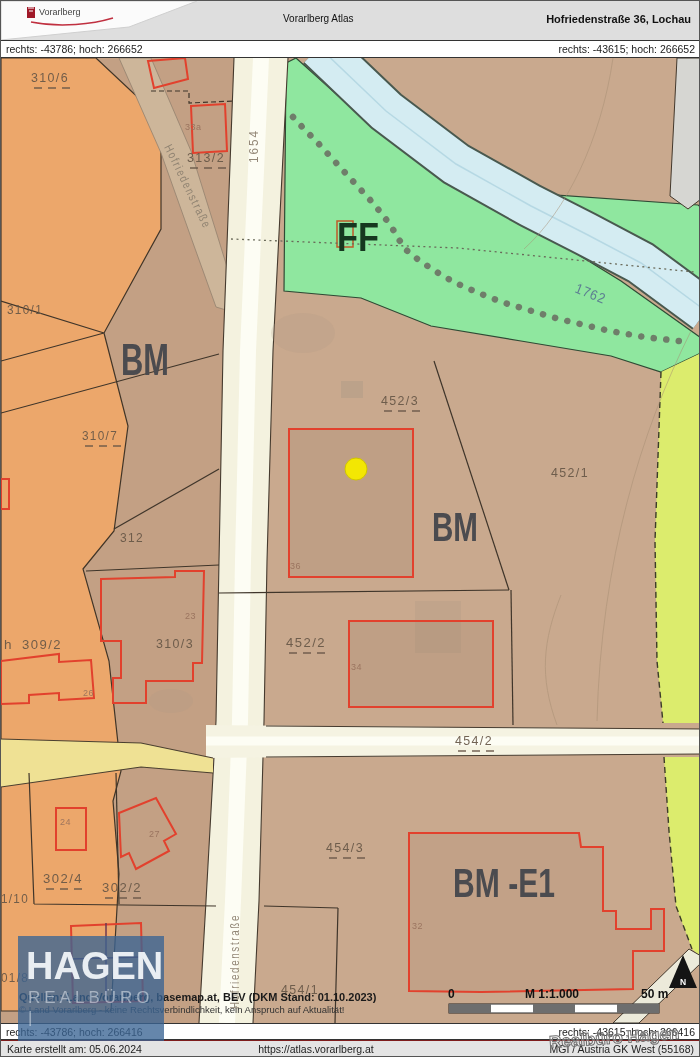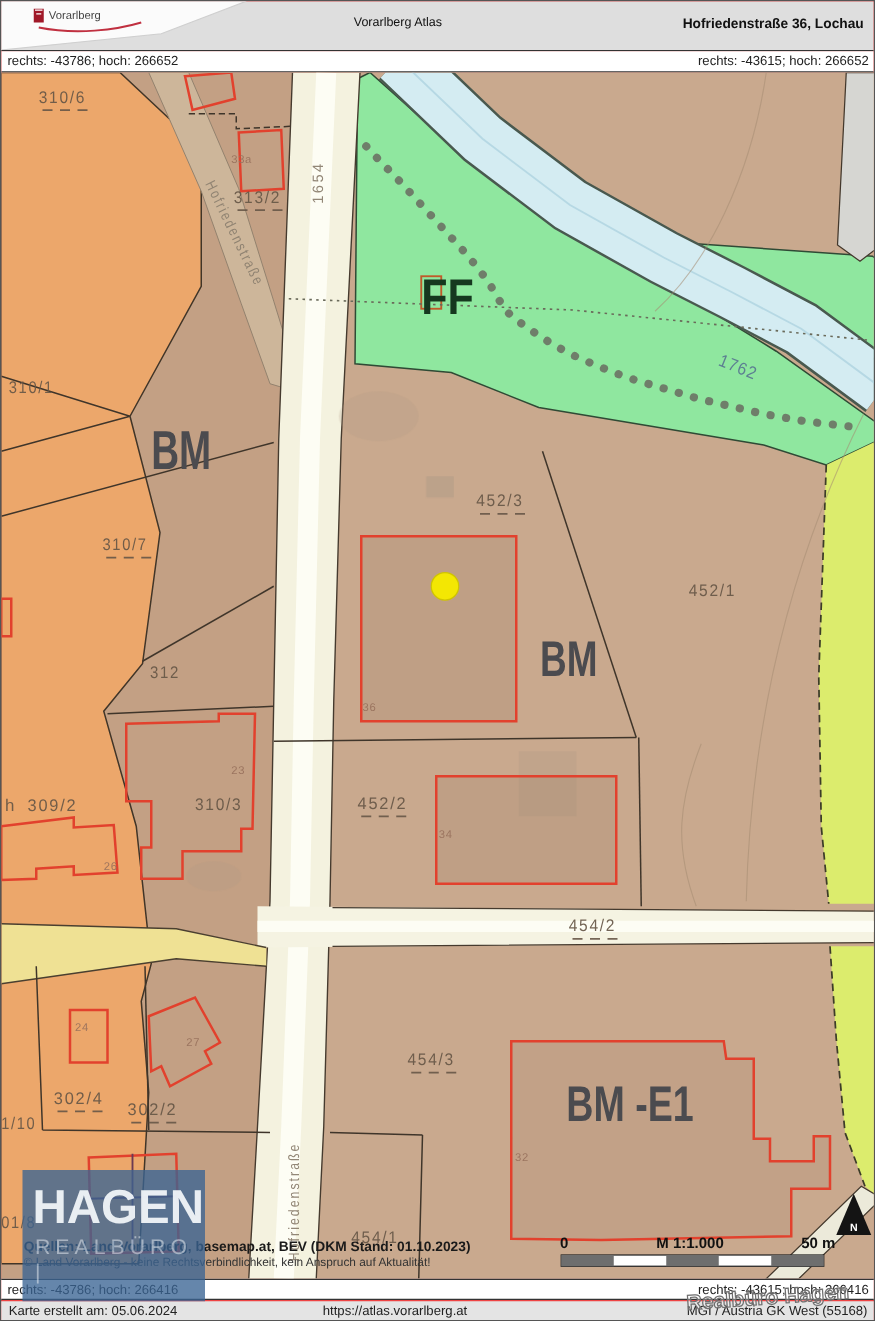--- a/index.html
+++ b/index.html
@@ -1,17 +1,17 @@
 <!DOCTYPE html>
 <html><head>
 <meta charset="utf-8">
 <style>
   html,body{margin:0;padding:0;background:#888;}
   *{box-sizing:border-box;}
-  .page{position:relative;width:700px;height:1057px;background:#ef4444;
+  .page{position:relative;width:700px;height:1057px;background:#7f1d1d;
         font-family:"Liberation Sans",sans-serif;border:1px solid #555;overflow:hidden;}
   
   .hdr{position:absolute;left:0;top:0;width:100%;height:40px;background:#dedede;
        border-bottom:1px solid #333;}
   .hdr-title{position:absolute;left:282px;top:12px;font-size:10px;font-weight:normal;color:#111;}
   .hdr-loc{position:absolute;right:8px;top:12px;font-size:11px;font-weight:bold;color:#111;}
   .logo-svg{position:absolute;left:0;top:0;}
   
   .strip{position:absolute;left:0;width:100%;height:17px;background:#fff;font-size:10.5px;color:#222;}
   .strip.top{top:40px;border-bottom:1px solid #333;padding-left:42px;}

